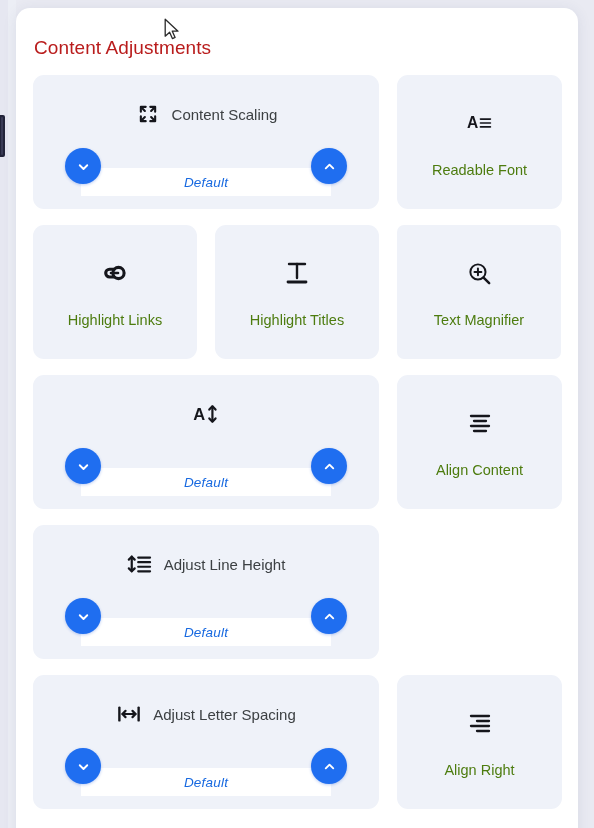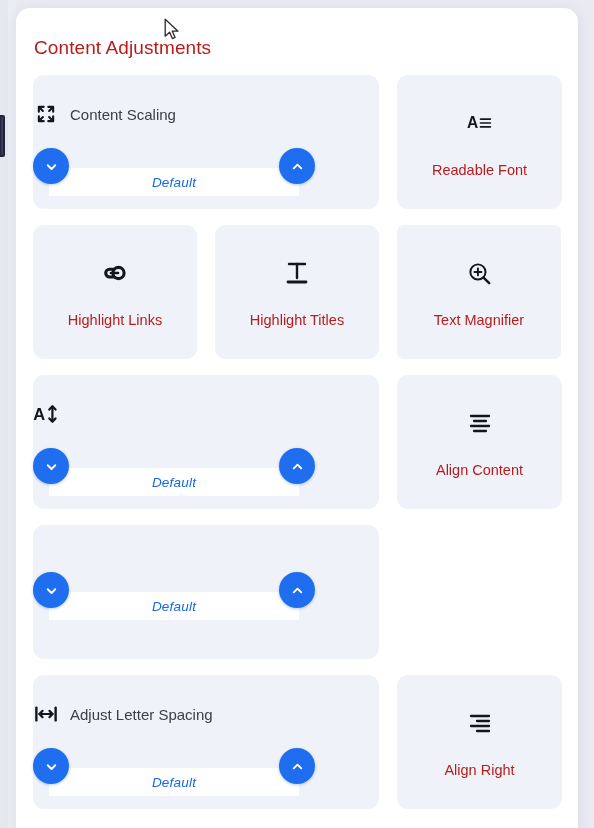--- a/index.html
+++ b/index.html
@@ -85,20 +85,21 @@
     background: #eff2f9;
     border-radius: 11px;
   }
 
   .card-stepper {
     flex: 0 0 346px;
     width: 346px;
     height: 134px;
     display: flex;
     flex-direction: column;
+    align-items: center;
     justify-content: flex-start;
     padding-top: 26px;
   }
 
   .stepper-head {
     display: flex;
     align-items: center;
     gap: 11px;
     height: 26px;
   }
@@ -180,21 +181,21 @@
     color: #15161c;
     display: flex;
     align-items: center;
     justify-content: center;
     height: 34px;
     margin-bottom: 22px;
   }
 
   .card-toggle .tlabel {
     font-size: 14.5px;
-    color: #b91c1c;
+    color: #4d7c0f;
     text-align: center;
     white-space: nowrap;
   }
 
   
   .row.squares { gap: 18px; }
   .row.squares .card-toggle.sq1 { flex: 0 0 164px; }
   .row.squares .card-toggle.sq2 { flex: 0 0 164px; }
   .row.squares .card-toggle.sq3 { flex: 0 0 164px; border-radius: 7px; }
 
@@ -354,20 +355,34 @@
             <line x1="7" y1="20" x2="19" y2="20"></line>
           </svg>
         </span>
         <span class="tlabel">Align Content</span>
       </div>
     </div>
 
     <div class="row">
 
       <div class="card card-stepper">
+        <div class="stepper-head">
+          <span class="ico">
+            <svg width="26" height="22" viewBox="0 0 28 24" fill="none" stroke="currentColor">
+              <line x1="5" y1="4" x2="5" y2="20" stroke-width="2.4" stroke-linecap="round"></line>
+              <polyline points="1.8,7.2 5,4 8.2,7.2" stroke-width="2.4" stroke-linecap="round" stroke-linejoin="round"></polyline>
+              <polyline points="1.8,16.8 5,20 8.2,16.8" stroke-width="2.4" stroke-linecap="round" stroke-linejoin="round"></polyline>
+              <line x1="12" y1="5" x2="25" y2="5" stroke-width="2.3" stroke-linecap="round"></line>
+              <line x1="12" y1="10" x2="25" y2="10" stroke-width="2.3" stroke-linecap="round"></line>
+              <line x1="12" y1="15" x2="25" y2="15" stroke-width="2.3" stroke-linecap="round"></line>
+              <line x1="12" y1="20" x2="25" y2="20" stroke-width="2.3" stroke-linecap="round"></line>
+            </svg>
+          </span>
+          <span class="stepper-label">Adjust Line Height</span>
+        </div>
         <div class="stepper-control">
           <div class="value-bar">
             <span class="value-text">Default</span>
           </div>
           <button class="circ-btn dec">
             <span>
               <svg width="15" height="15" viewBox="0 0 24 24" fill="none" stroke="#ffffff" stroke-width="3" stroke-linecap="round" stroke-linejoin="round">
                 <polyline points="6,10 12,16 18,10"></polyline>
               </svg>
             </span>

